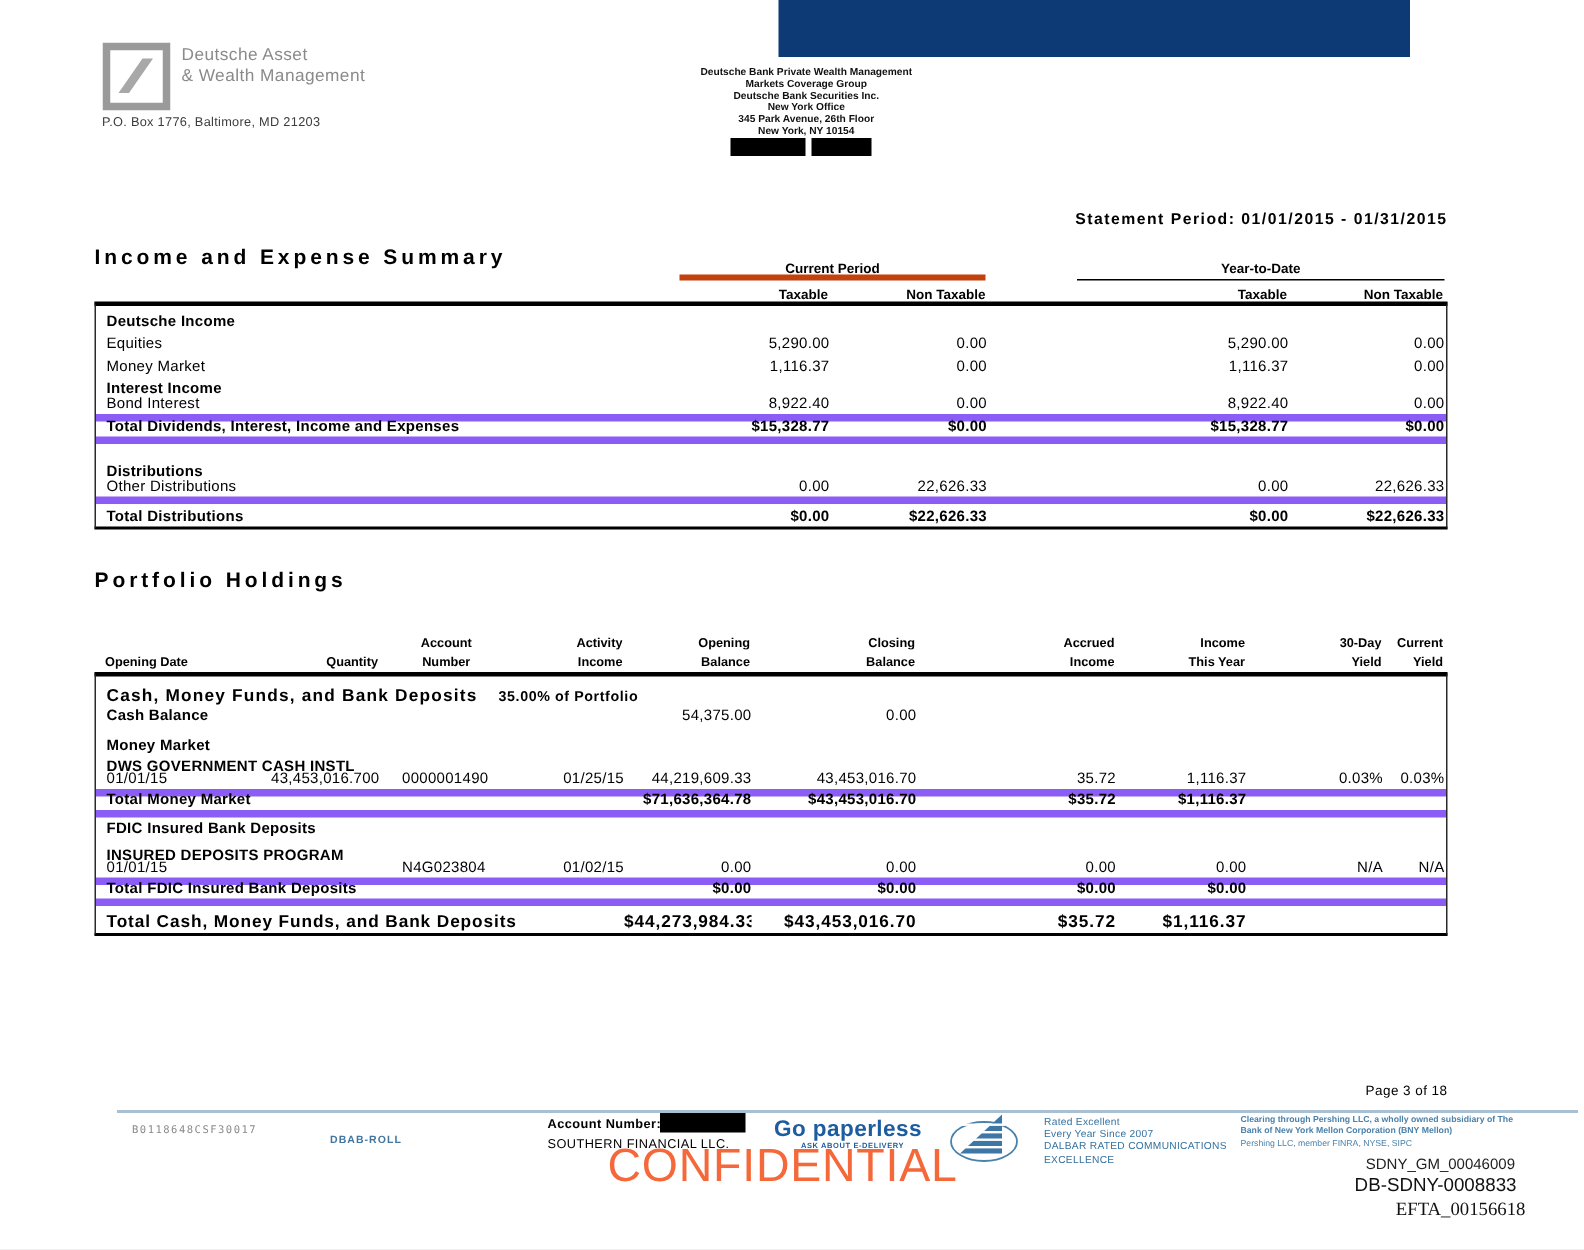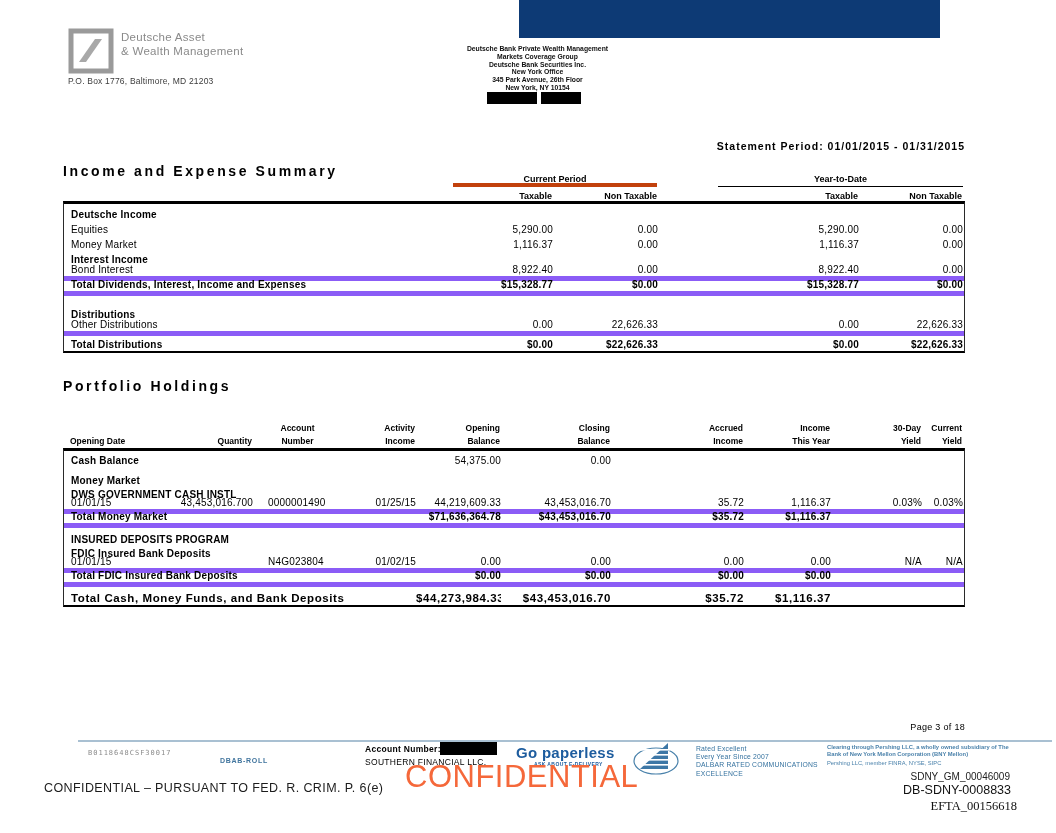--- a/index.html
+++ b/index.html
@@ -217,20 +217,23 @@
         <div class="pc3 cell">Income</div>
         <div class="pc4 cell">Balance</div>
         <div class="pc5 cell">Balance</div>
         <div class="pc6 cell">Income</div>
         <div class="pc7 cell">This Year</div>
         <div class="pc8 cell">Yield</div>
         <div class="pc9 cell">Yield</div>
       </div>
     </div>
   <div class="abs" id="portfolio-table">
+      <div class="prow section-large">
+        <div class="full cell"><span class="main">Cash, Money Funds, and Bank Deposits</span><span class="sub">35.00% of Portfolio</span></div>
+      </div>
       <div class="prow data">
         <div class="pc-span cell" style="font-weight: bold;">Cash Balance</div>
         <div class="pc4 cell">54,375.00</div>
         <div class="pc5 cell">0.00</div>
         <div class="pc6 cell"></div>
         <div class="pc7 cell"></div>
         <div class="pc8 cell"></div>
         <div class="pc9 cell"></div>
       </div>
       <div class="prow spacer"></div>
@@ -254,25 +257,25 @@
       </div>
       <div class="prow total rule-below">
         <div class="pc-span cell" style="font-weight: bold;">Total Money Market</div>
         <div class="pc4 cell">$71,636,364.78</div>
         <div class="pc5 cell">$43,453,016.70</div>
         <div class="pc6 cell">$35.72</div>
         <div class="pc7 cell">$1,116.37</div>
         <div class="pc8 cell"></div>
         <div class="pc9 cell"></div>
       </div>
+      <div class="prow section">
+        <div class="full cell" style="font-weight: bold;">FDIC Insured Bank Deposits</div>
+      </div>
       <div class="prow section gap-above">
         <div class="full cell" style="font-weight: bold;">INSURED DEPOSITS PROGRAM</div>
-      </div>
-      <div class="prow section">
-        <div class="full cell" style="font-weight: bold;">FDIC Insured Bank Deposits</div>
       </div>
       <div class="prow data rule-below">
         <div class="pc0 cell">01/01/15</div>
         <div class="pc1 cell"></div>
         <div class="pc2 cell">N4G023804</div>
         <div class="pc3 cell">01/02/15</div>
         <div class="pc4 cell">0.00</div>
         <div class="pc5 cell">0.00</div>
         <div class="pc6 cell">0.00</div>
         <div class="pc7 cell">0.00</div>
@@ -325,18 +328,17 @@
     <div>DALBAR RATED COMMUNICATIONS</div>
     <div>EXCELLENCE</div>
   </div>
 
   <div class="abs pershing">
     <div class="l1">Clearing through Pershing LLC, a wholly owned subsidiary of The Bank of New York Mellon Corporation (BNY Mellon)</div>
     <div class="l2">Pershing LLC, member FINRA, NYSE, SIPC</div>
   </div>
 
   <div class="abs watermark" style="color: rgb(245, 104, 58);">CONFIDENTIAL</div>
-  <div class="abs conf-notice">CONFIDENTIAL – PURSUANT TO FED. R. CRIM. P. 6(e)</div>
   <div class="abs stamp1">SDNY_GM_00046009</div>
   <div class="abs stamp2">DB-SDNY-0008833</div>
   <div class="abs stamp3">EFTA_00156618</div>
 
 </div>
 
 </body></html>

